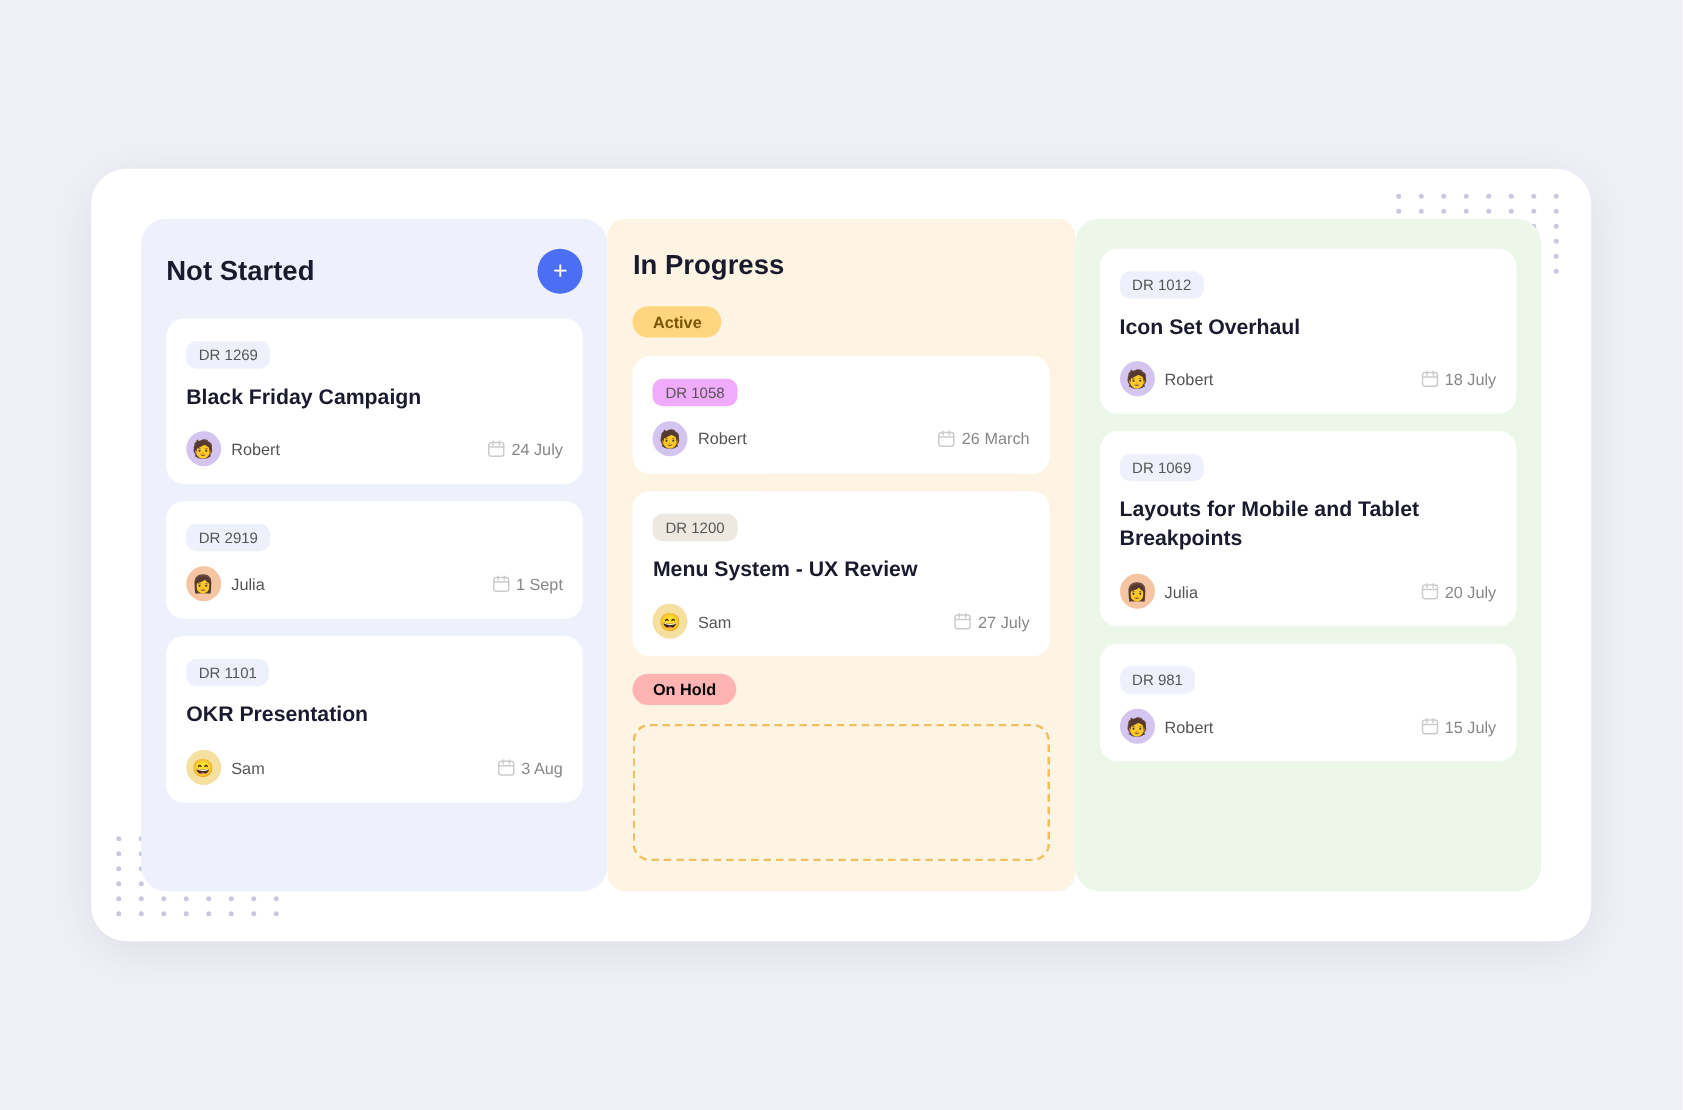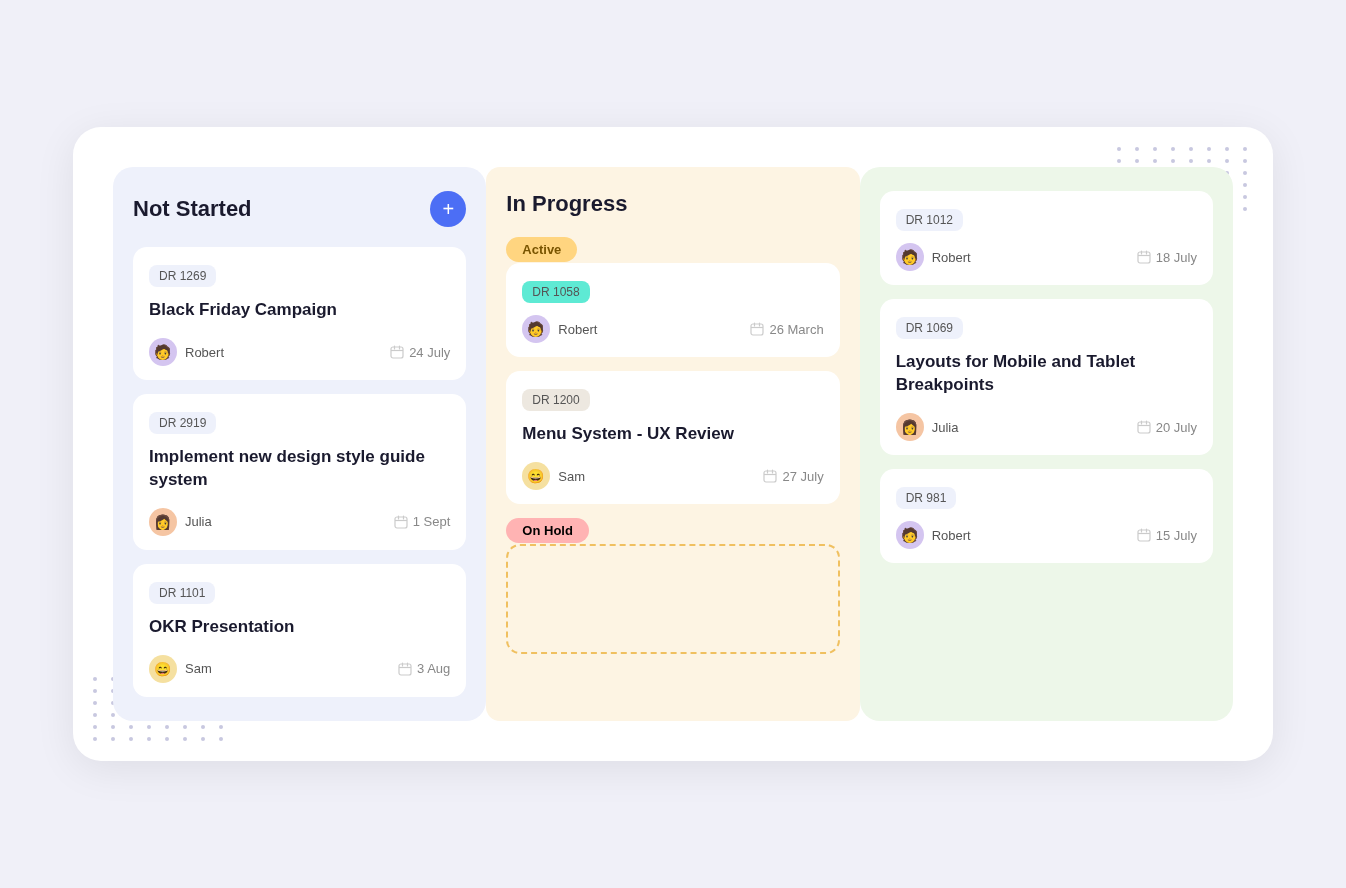--- a/index.html
+++ b/index.html
@@ -178,21 +178,21 @@
       color: #888;
     }
 
     
     .section-label {
       display: inline-block;
       border-radius: 20px;
       padding: 5px 16px;
       font-size: 13px;
       font-weight: 600;
-      margin-bottom: 1px;
+      margin-bottom: 15px;
     }
 
     .label-active {
       background: #ffd580;
       color: #7a5500;
     }
 
     .label-on-hold {
       background: #ffb3b3;
       color: #000000;
@@ -342,21 +342,20 @@
     <line x1="1" y1="5.5" x2="13" y2="5.5" stroke="#aaa" stroke-width="1.2"></line>
     <line x1="4.5" y1="1" x2="4.5" y2="4" stroke="#aaa" stroke-width="1.2" stroke-linecap="round"></line>
     <line x1="9.5" y1="1" x2="9.5" y2="4" stroke="#aaa" stroke-width="1.2" stroke-linecap="round"></line>
   </svg>
           <span>24 July</span>
         </div>
       </div>
     </div>
         <div class="card">
       <span class="card-id" style="background:#eef1fb">DR 2919</span>
-      <div class="card-title">Implement new design style guide system</div>
       <div class="card-footer">
         <div class="card-user">
           <div class="avatar" style="background:#f5c5a3">
             <span style="font-size:14px;">👩</span>
           </div>
           <span class="user-name">Julia</span>
         </div>
         <div class="card-date">
           <svg class="cal-svg" viewBox="0 0 14 14" fill="none" xmlns="http://www.w3.org/2000/svg">
     <rect x="1" y="2" width="12" height="11" rx="2" stroke="#aaa" stroke-width="1.2" fill="none"></rect>
@@ -389,21 +388,21 @@
         </div>
       </div>
     </div>
       </div>
       <div class="column column-in-progress">
     <div class="column-header">
       <span class="column-title">In Progress</span>
 
     </div>
   <span class="section-label label-active">Active</span><div class="card">
-      <span class="card-id" style="background:#5eead4">DR 1058</span>
+      <span class="card-id" style="background:#f0abfc">DR 1058</span>
       <div class="card-footer">
         <div class="card-user">
           <div class="avatar" style="background:#d4c5f0">
             <span style="font-size:14px;">🧑</span>
           </div>
           <span class="user-name">Robert</span>
         </div>
         <div class="card-date">
           <svg class="cal-svg" viewBox="0 0 14 14" fill="none" xmlns="http://www.w3.org/2000/svg">
     <rect x="1" y="2" width="12" height="11" rx="2" stroke="#aaa" stroke-width="1.2" fill="none"></rect>
@@ -431,20 +430,21 @@
     <line x1="4.5" y1="1" x2="4.5" y2="4" stroke="#aaa" stroke-width="1.2" stroke-linecap="round"></line>
     <line x1="9.5" y1="1" x2="9.5" y2="4" stroke="#aaa" stroke-width="1.2" stroke-linecap="round"></line>
   </svg>
           <span>27 July</span>
         </div>
       </div>
     </div><span class="section-label label-on-hold">On Hold</span><div class="drop-zone"></div></div>
       <div class="column column-completed">
   <div class="card">
       <span class="card-id" style="background:#eef1fb">DR 1012</span>
+      <div class="card-title">Icon Set Overhaul</div>
       <div class="card-footer">
         <div class="card-user">
           <div class="avatar" style="background:#d4c5f0">
             <span style="font-size:14px;">🧑</span>
           </div>
           <span class="user-name">Robert</span>
         </div>
         <div class="card-date">
           <svg class="cal-svg" viewBox="0 0 14 14" fill="none" xmlns="http://www.w3.org/2000/svg">
     <rect x="1" y="2" width="12" height="11" rx="2" stroke="#aaa" stroke-width="1.2" fill="none"></rect>

